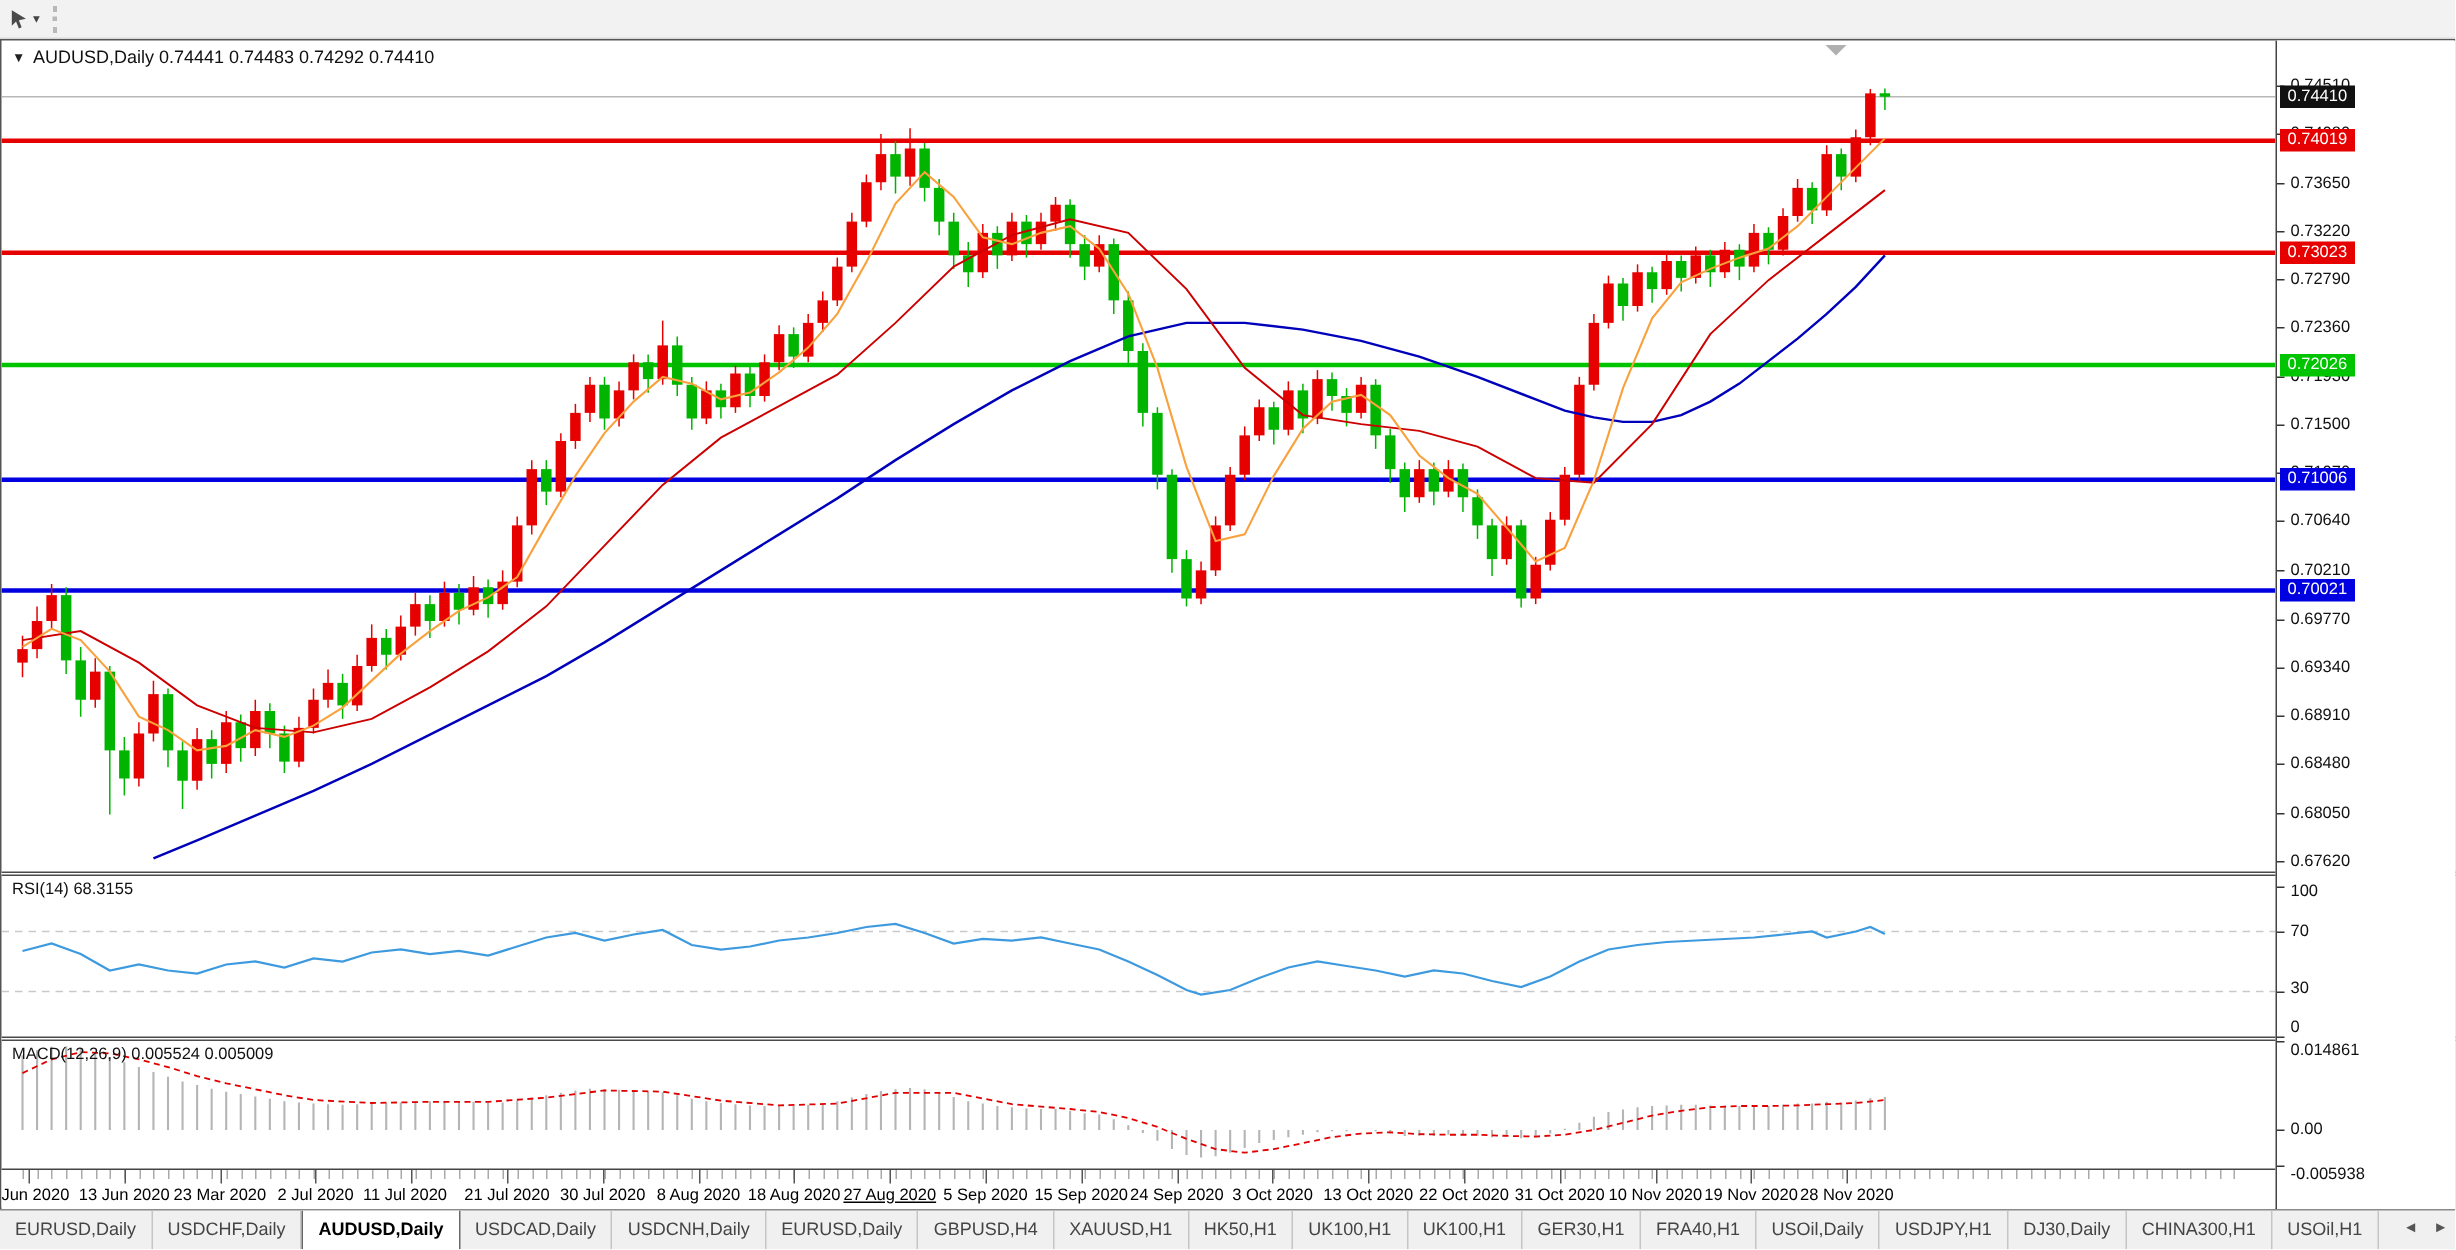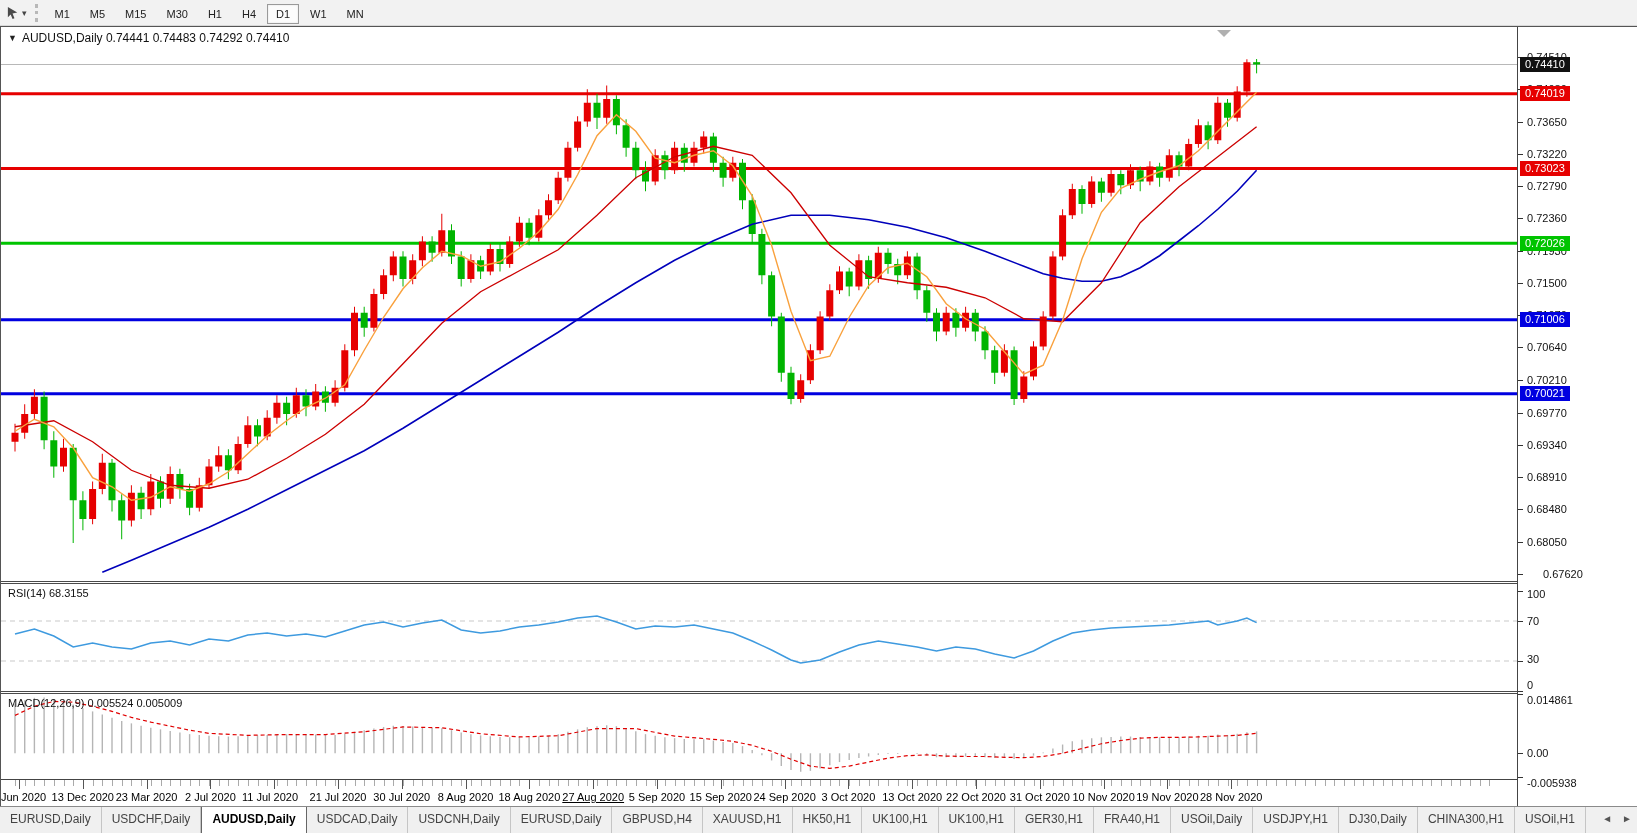--- a/index.html
+++ b/index.html
@@ -49,21 +49,20 @@
 <div id="app">
 
   <div id="toolbar">
     <span class="tool-icon">
       <svg width="15" height="15" viewBox="0 0 16 16">
           <path d="M2,2 L12,8 L7,9 L9,14 L7,15 L5,10 L2,13 Z" fill="#4a4a4a"></path>
         </svg>
     </span>
     <span class="dd">▾</span>
     <div class="grip"></div>
-    <div id="tf-buttons"><span class="tfbtn">M1</span><span class="tfbtn">M5</span><span class="tfbtn">M15</span><span class="tfbtn">M30</span><span class="tfbtn">H1</span><span class="tfbtn">H4</span><span class="tfbtn active">D1</span><span class="tfbtn">W1</span><span class="tfbtn">MN</span></div>
   </div>
 
   <div id="chart-window">
     <svg id="svg-main" width="1516" height="554">
         <g>
           <line x1="0" y1="37.50000000000001" x2="1516" y2="37.50000000000001" stroke="#b8b8b8" stroke-width="1"></line>
         </g>
         <g>
           <line x1="0" y1="66.82499999999978" x2="1516" y2="66.82499999999978" stroke="#e60000" stroke-width="3"></line>
           <line x1="0" y1="141.52499999999952" x2="1516" y2="141.52499999999952" stroke="#e60000" stroke-width="3"></line>
@@ -633,21 +632,21 @@
         <div class="mtick" style="left: 1430px;"></div>
         <div class="mtick" style="left: 1440px;"></div>
         <div class="mtick" style="left: 1450px;"></div>
         <div class="mtick" style="left: 1459px;"></div>
         <div class="mtick" style="left: 1469px;"></div>
         <div class="mtick" style="left: 1479px;"></div>
         <div class="mtick" style="left: 1488px;"></div>
         <div class="dtick" style="left: 18px;"></div>
         <div class="dlabel" style="left: 18px;">4 Jun 2020</div>
         <div class="dtick" style="left: 82px;"></div>
-        <div class="dlabel" style="left: 81.8px;">13 Dec 2020</div>
+        <div class="dlabel" style="left: 81.8px;">13 Jun 2020</div>
         <div class="dtick" style="left: 146px;"></div>
         <div class="dlabel" style="left: 145.6px;">23 Mar 2020</div>
         <div class="dtick" style="left: 209px;"></div>
         <div class="dlabel" style="left: 209.4px;">2 Jul 2020</div>
         <div class="dtick" style="left: 273px;"></div>
         <div class="dlabel" style="left: 269px;">11 Jul 2020</div>
         <div class="dtick" style="left: 337px;"></div>
         <div class="dlabel" style="left: 337px;">21 Jul 2020</div>
         <div class="dtick" style="left: 401px;"></div>
         <div class="dlabel" style="left: 400.8px;">30 Jul 2020</div>
@@ -705,21 +704,21 @@
         <div class="plabel" style="top: 379.5px;">0.69770</div>
         <div class="ptick" style="top: 417.75px;"></div>
         <div class="plabel" style="top: 411.75px;">0.69340</div>
         <div class="ptick" style="top: 450px;"></div>
         <div class="plabel" style="top: 444px;">0.68910</div>
         <div class="ptick" style="top: 482.25px;"></div>
         <div class="plabel" style="top: 476.25px;">0.68480</div>
         <div class="ptick" style="top: 514.5px;"></div>
         <div class="plabel" style="top: 508.5px;">0.68050</div>
         <div class="ptick" style="top: 546.75px;"></div>
-        <div class="plabel" style="top: 540.75px; margin-left: 16px;">0.67620</div>
+        <div class="plabel" style="top: 540.75px;">0.67620</div>
         <div class="badge" style="top: 30px; background: rgb(17, 17, 17);">0.74410</div>
         <div class="badge" style="top: 59.325px; background: rgb(230, 0, 0);">0.74019</div>
         <div class="badge" style="top: 134.025px; background: rgb(230, 0, 0);">0.73023</div>
         <div class="badge" style="top: 208.8px; background: rgb(0, 196, 0);">0.72026</div>
         <div class="badge" style="top: 285.3px; background: rgb(0, 0, 224);">0.71006</div>
         <div class="badge" style="top: 359.175px; background: rgb(0, 0, 224);">0.70021</div>
         <div class="ptick" style="top: 564px;"></div>
         <div class="plabel" style="top: 561px;">100</div>
         <div class="ptick" style="top: 594px;"></div>
         <div class="plabel" style="top: 588px;">70</div>

